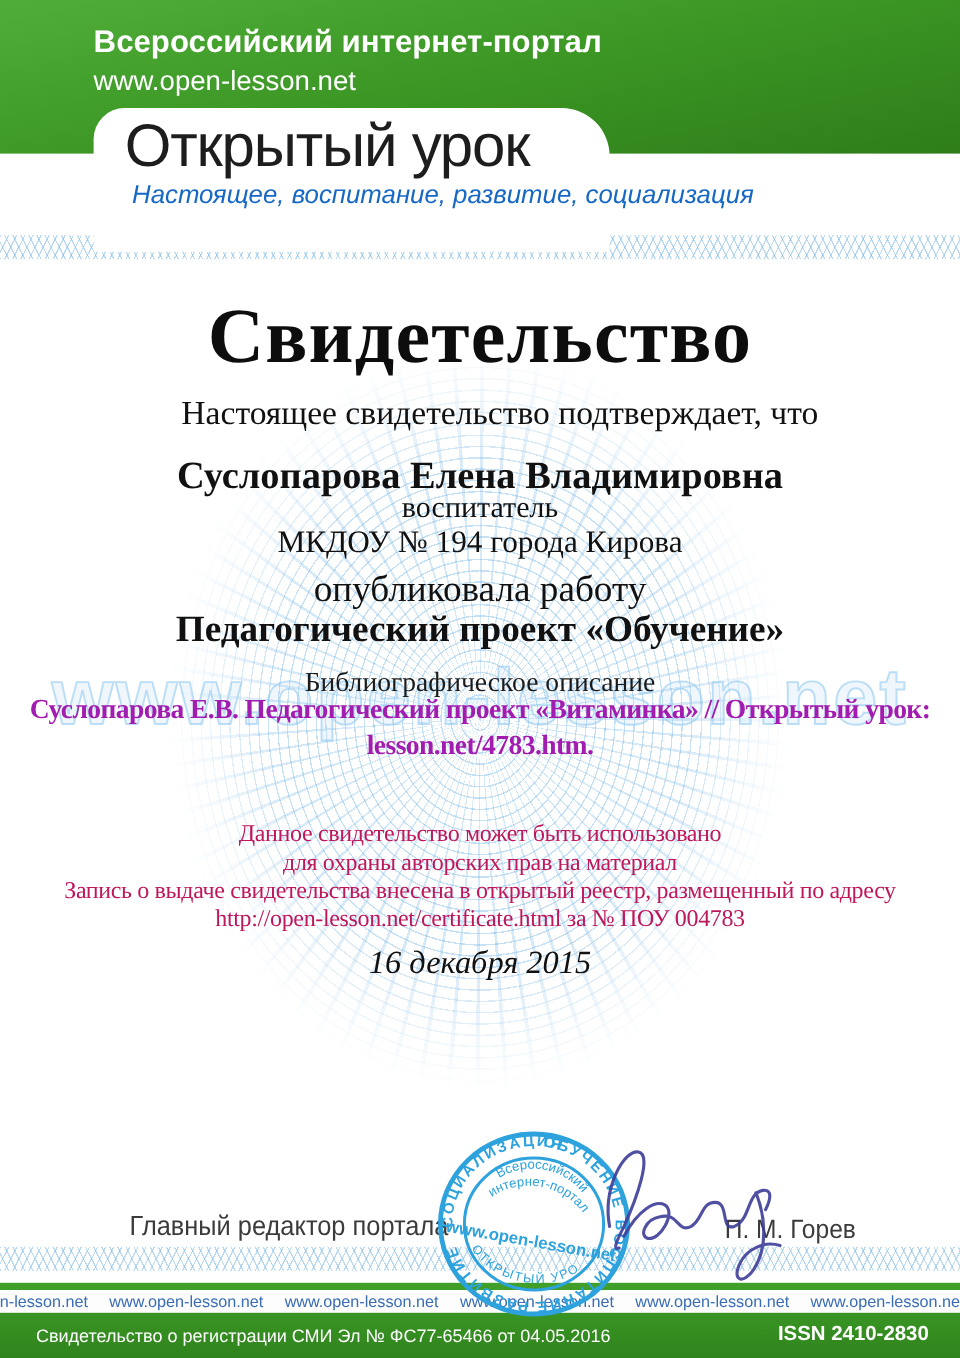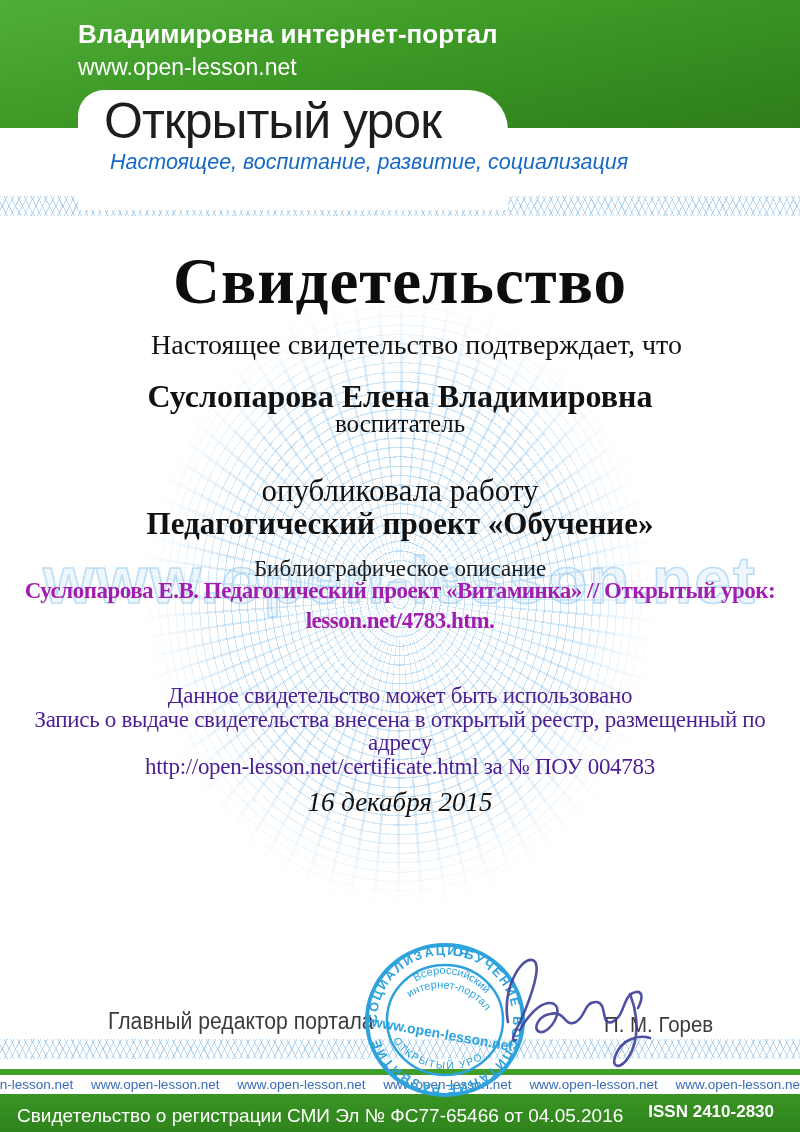--- a/index.html
+++ b/index.html
@@ -40,70 +40,72 @@
     font-family:"Liberation Serif","DejaVu Serif",serif;}
   .cert-title{top:244px;font-size:65px;font-weight:bold;letter-spacing:1px;color:#0d0d0d;}
   .intro{top:329px;font-size:28px;padding-left:33px;}
   .r-name{top:378px;font-size:32px;font-weight:bold;}
   .r-role{top:410px;font-size:25px;}
   .r-org{top:437px;font-size:26px;}
   .action{top:473px;font-size:31px;}
   .work{top:506px;font-size:31px;font-weight:bold;}
   .bibhead{top:556px;font-size:23px;color:#1b1b1b;}
   .biblines{top:576px;font-size:23px;font-weight:bold;line-height:29.5px;letter-spacing:-0.5px;color:#a21caf;}
-  .usage{top:684px;font-size:23px;line-height:23.5px;letter-spacing:-0.3px;color:#4c1d95;}
+  .usage{top:684px;font-size:20px;line-height:23.5px;letter-spacing:-0.3px;color:#be185d;}
   .date{top:787px;font-size:27px;font-style:italic;}
 
   
   .editor-label{position:absolute;left:108px;top:1008px;z-index:2;color:#3b3b3b;font-size:23px;
     transform:scaleX(.92);transform-origin:left;}
   .editor-name{position:absolute;left:604px;top:1012px;z-index:2;color:#3b3b3b;font-size:22px;
     transform:scaleX(.93);transform-origin:left;}
   .stamp-svg{position:absolute;left:345px;top:918px;z-index:5;}
   .sig-svg{position:absolute;left:480px;top:930px;z-index:6;}
 
   
   .footer{position:absolute;left:0;right:0;top:1069px;height:63px;z-index:2;
     background:linear-gradient(180deg,#41a02a,#2f831c);}
   .ticker{position:absolute;left:0;right:0;top:6px;height:19px;background:#fdfdfd;overflow:hidden;
     white-space:nowrap;line-height:19px;font-size:13.5px;color:#3a6db5;text-indent:-55px;}
   .ticker span{margin-right:14px;}
-  .reg-text{position:absolute;left:17px;top:36px;color:#fff;font-size:19px;}
+  .reg-text{position:absolute;left:30px;top:36px;color:#fff;font-size:15px;}
   .issn-text{position:absolute;right:26px;top:33px;color:#fff;font-size:17px;font-weight:bold;}
 </style>
 </head>
 <body>
 
 <div class="page">
 
   <div class="rosette"></div>
   <div class="gband top"></div>
   <div class="gband bottom"></div>
   <div class="watermark">www.open-lesson.net</div>
 
   <div class="header"></div>
   <div class="brand-tab"></div>
-  <div class="portal-title">Владимировна интернет-портал</div>
+  <div class="portal-title">Всероссийский интернет-портал</div>
   <div class="portal-url">www.open-lesson.net</div>
   <div class="brand-title">Открытый урок</div>
   <div class="brand-tagline">Настоящее, воспитание, развитие, социализация</div>
 
   <div class="cline cert-title">Свидетельство</div>
   <div class="cline intro">Настоящее свидетельство подтверждает, что</div>
   <div class="cline r-name">Суслопарова Елена Владимировна</div>
   <div class="cline r-role">воспитатель</div>
+  <div class="cline r-org">МКДОУ № 194 города Кирова</div>
   <div class="cline action">опубликовала работу</div>
   <div class="cline work">Педагогический проект «Обучение»</div>
   <div class="cline bibhead">Библиографическое описание</div>
   <div class="cline biblines">
     <div>Суслопарова Е.В. Педагогический проект «Витаминка» // Открытый урок:</div>
     <div>lesson.net/4783.htm.</div>
   </div>
   <div class="cline usage">
     <div>Данное свидетельство может быть использовано</div>
+    <div>для охраны авторских прав на материал</div>
     <div>Запись о выдаче свидетельства внесена в открытый реестр, размещенный по адресу</div>
     <div>http://open-lesson.net/certificate.html за № ПОУ 004783</div>
   </div>
   <div class="cline date">16 декабря 2015</div>
 
   <div class="editor-label">Главный редактор портала</div>
   <div class="editor-name">П. М. Горев</div>
 
   <svg class="stamp-svg" width="200" height="210" viewBox="0 0 200 210">
     <defs>

